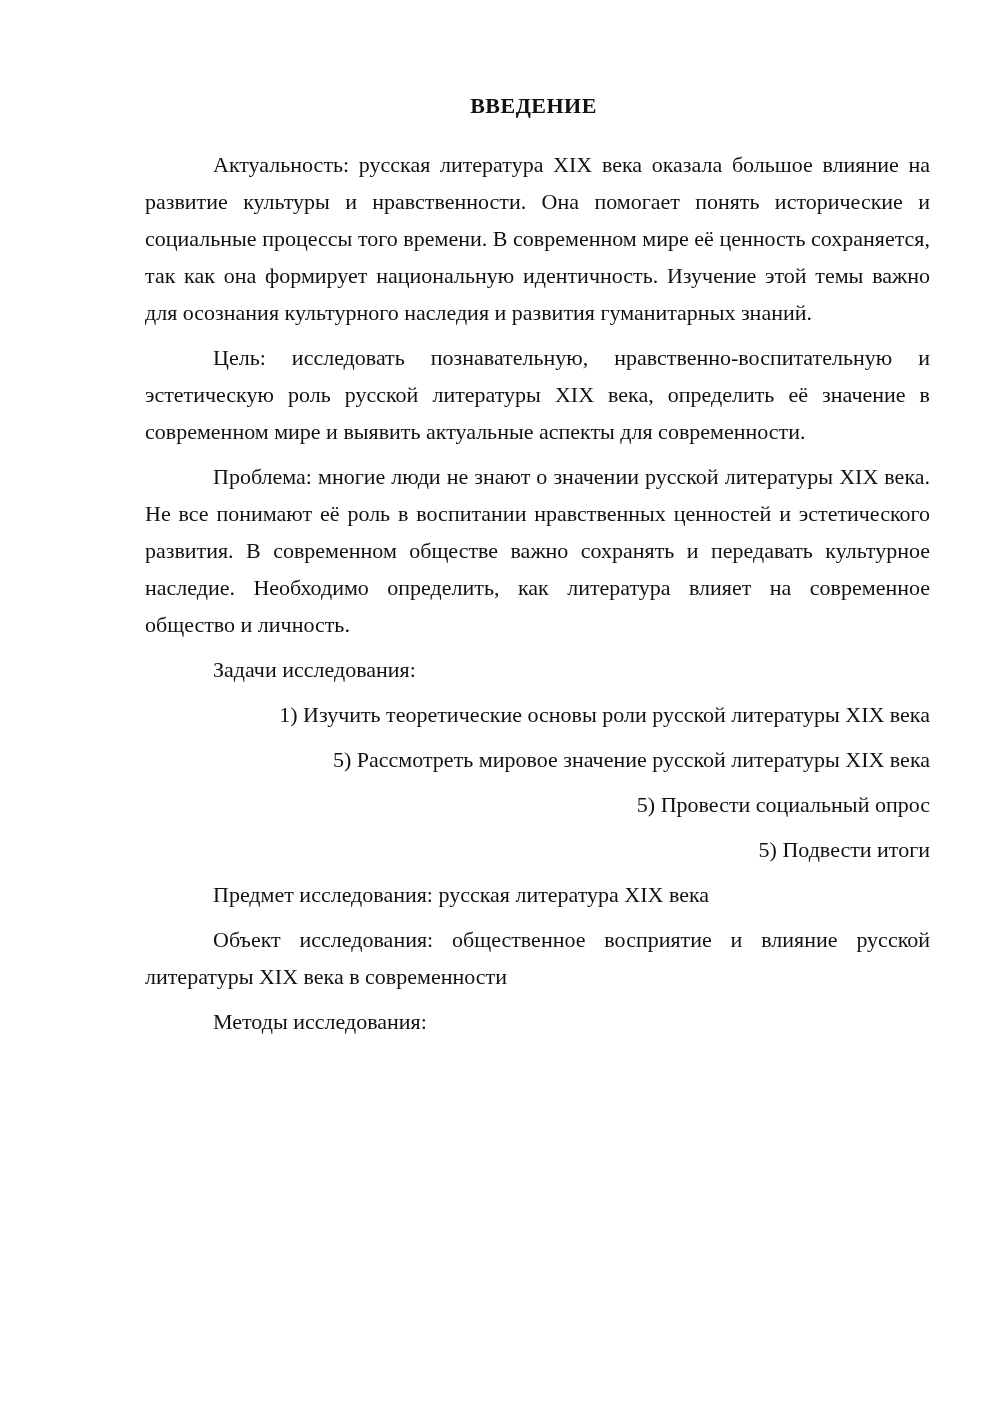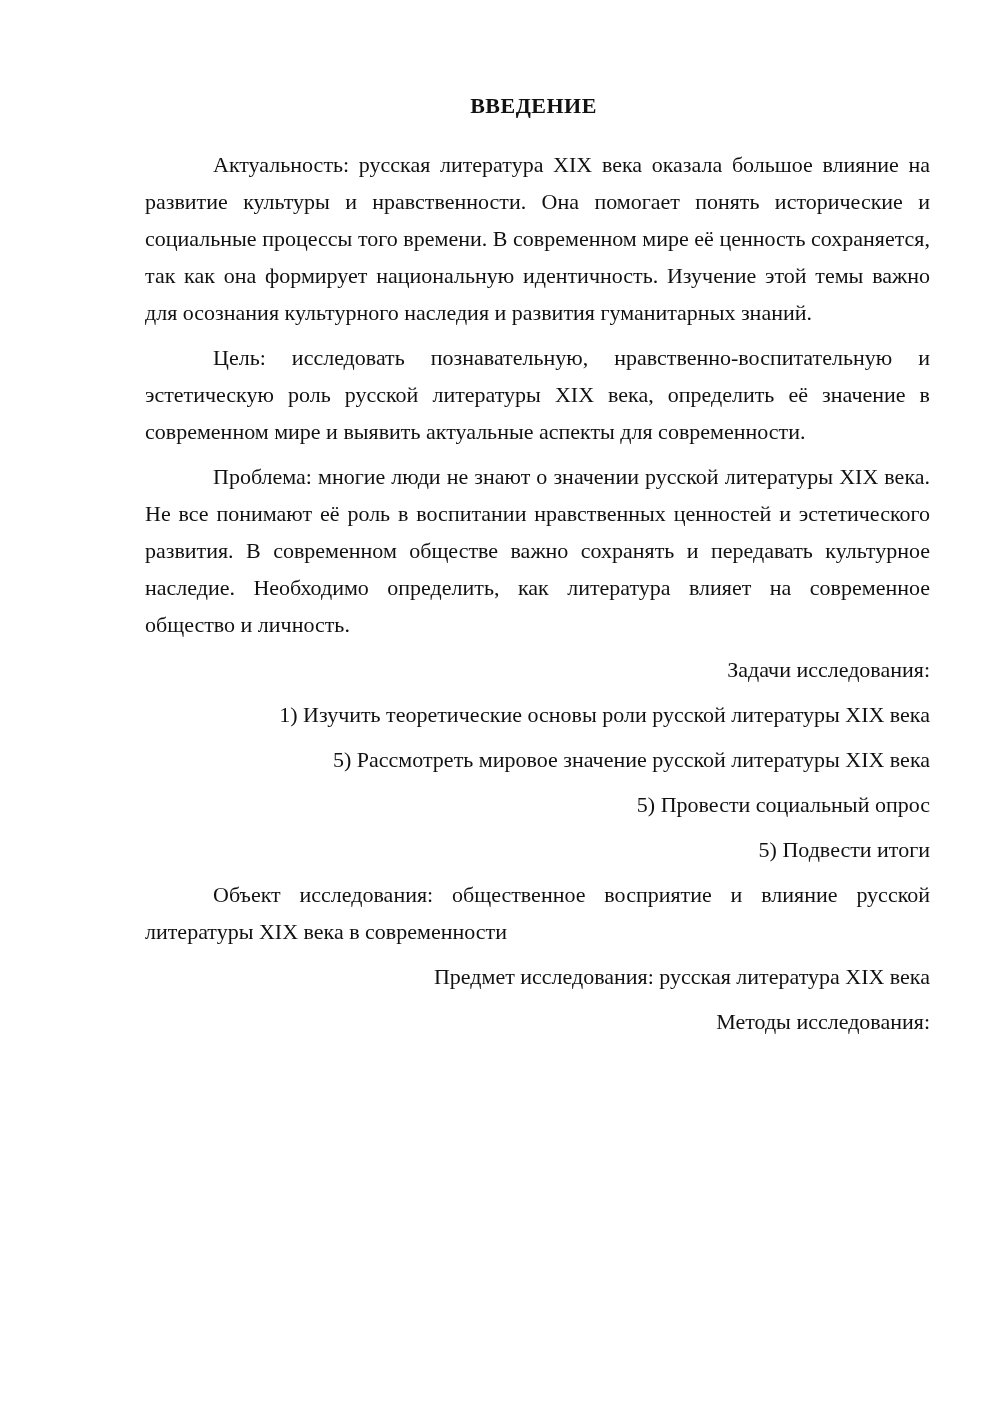--- a/index.html
+++ b/index.html
@@ -40,21 +40,21 @@
     line-height: 37px;
     text-align: justify;
     text-justify: inter-word;
     margin: 0 0 8px 8px;
     text-indent: 68px;
     hyphens: none;
   }
 
   
   .para.single {
-    text-align: right;
+    text-align: left;
   }
 
   .list-item {
     font-size: 22px;
     line-height: 37px;
     text-align: justify;
     text-justify: inter-word;
     margin: 0 0 8px 0;
     text-indent: 28px;
   }
@@ -93,23 +93,23 @@
 
     <p class="list-item single">1) Изучить теоретические основы роли русской литературы XIX века</p>
 
 
     <p class="list-item single">5) Рассмотреть мировое значение русской литературы XIX века</p>
 
     <p class="list-item single">5) Провести социальный опрос</p>
 
     <p class="list-item single">5) Подвести итоги</p>
 
+    <p class="para single">Предмет исследования: русская литература XIX века</p>
+
     <p class="para">Объект исследования: общественное восприятие и влияние русской литературы XIX века в современности</p>
-
-    <p class="para single">Предмет исследования: русская литература XIX века</p>
 
 
     <p class="para single">Методы исследования:</p>
 
     <p class="list-item single">1) Анализ научной литературы и онлайн-источников.</p>
 
   </div>
 
   <div class="page-number">3</div>
 

